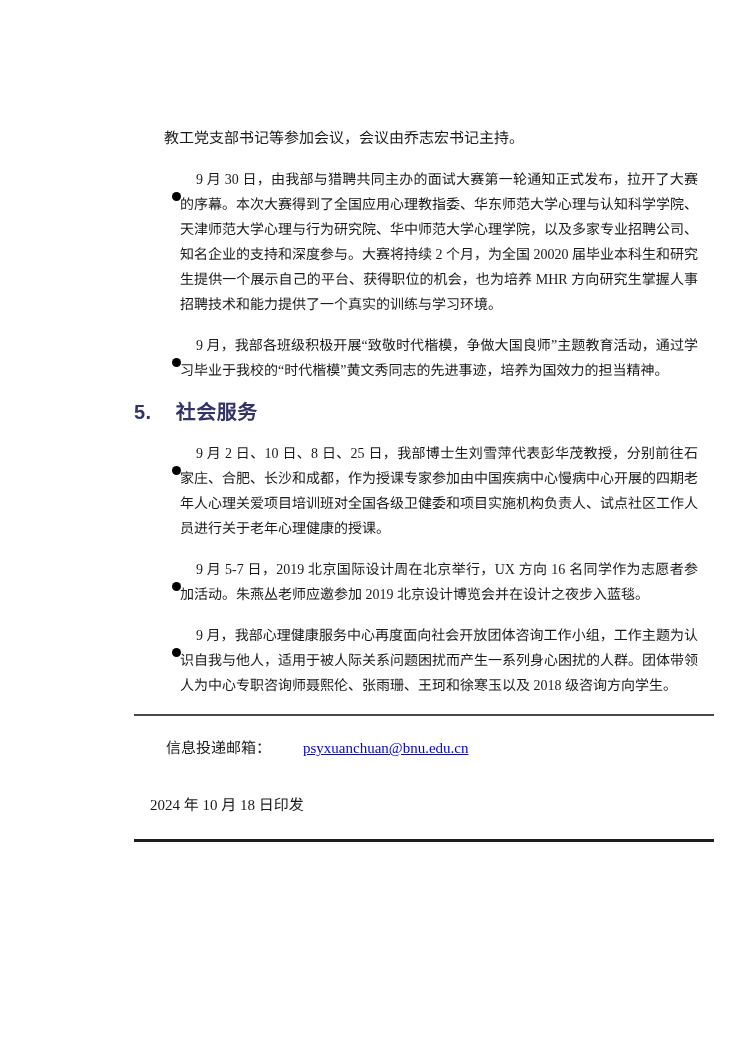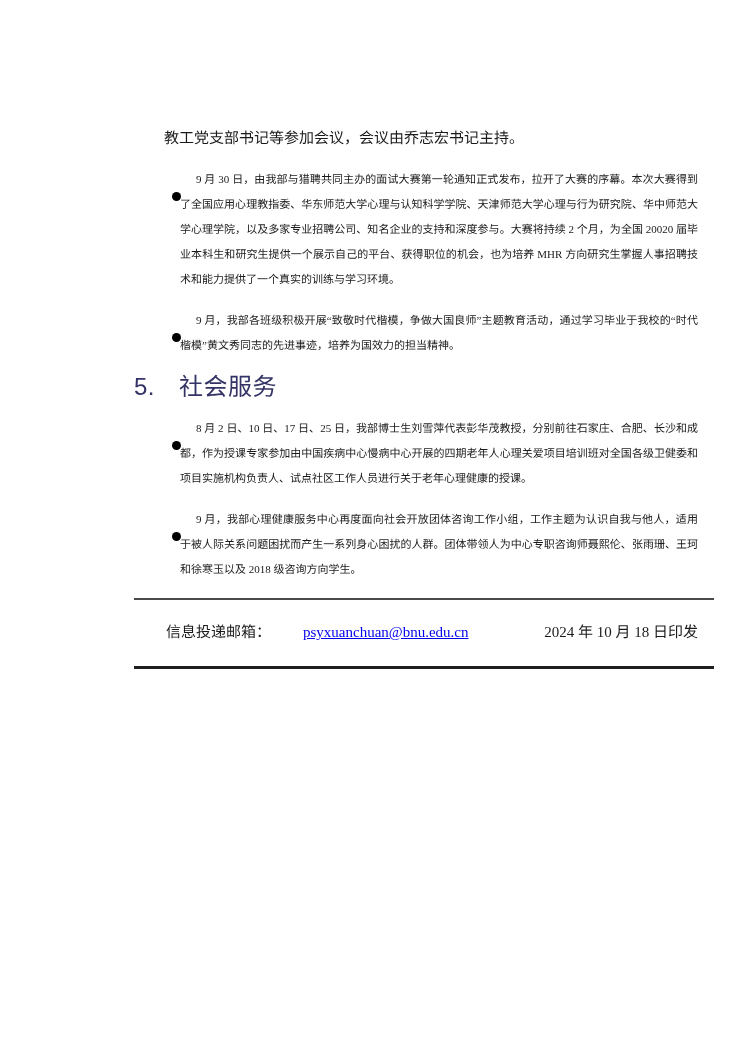--- a/index.html
+++ b/index.html
@@ -25,53 +25,54 @@
     line-height:25px;
     text-align:justify;
   }
   .continuation{
     padding-left:30px;
   }
   .bullet-list{list-style:none;}
   .bullet-item{
     position:relative;
     padding-left:30px;
-    font-size:11px;
+    font-size:14px;
     line-height:25px;
     text-align:justify;
   }
   .bullet-dot{
     position:absolute;
     left:6px;top:9px;
     width:9px;height:9px;
     border-radius:50%;
     background:#000;
   }
   .section-heading{
     margin:3px 0 10px 0;
     font-family:"Liberation Sans","DejaVu Sans",sans-serif;
-    font-weight:normal;
-    font-size:24px;
+    font-weight:bold;
+    font-size:20px;
     line-height:26px;
     color:var(--heading-color);
     letter-spacing:0.5px;
   }
   .section-heading .num{
     margin-right:8px;
   }
   .footer{
     margin-top:13px;
     border-top:2px solid #4a4a4a;
     border-bottom:3px solid #1f1f1f;
     padding:4px 0 5px 0;
     display:flex;
     justify-content:space-between;
     align-items:baseline;
     font-size:15px;
     line-height:25px;
+    flex-direction:column;
   }
   .footer a{
     color:var(--link-color);
     text-decoration:underline;
   }
 </style>
 </head>
 <body>
 
 <div class="page">
@@ -89,21 +90,25 @@
     </li>
   </ul>
 
   <h2 class="section-heading">
     <span class="num">5.</span><span>社会服务</span>
   </h2>
 
   <ul class="bullet-list">
     <li class="bullet-item">
       <span class="bullet-dot"></span>
-      <span>8 月 2 日、10 日、17 日、25 日，我部博士生刘雪萍代表彭华茂教授，分别前往石家庄、合肥、长沙和成都，作为授课专家参加由中国疾病中心慢病中心开展的四期老年人心理关爱项目培训班对全国各级卫健委和项目实施机构负责人、试点社区工作人员进行关于老年心理健康的授课。</span>
+      <span>9 月 2 日、10 日、8 日、25 日，我部博士生刘雪萍代表彭华茂教授，分别前往石家庄、合肥、长沙和成都，作为授课专家参加由中国疾病中心慢病中心开展的四期老年人心理关爱项目培训班对全国各级卫健委和项目实施机构负责人、试点社区工作人员进行关于老年心理健康的授课。</span>
+    </li>
+    <li class="bullet-item">
+      <span class="bullet-dot"></span>
+      <span>9 月 5-7 日，2019 北京国际设计周在北京举行，UX 方向 16 名同学作为志愿者参加活动。朱燕丛老师应邀参加 2019 北京设计博览会并在设计之夜步入蓝毯。</span>
     </li>
     <li class="bullet-item">
       <span class="bullet-dot"></span>
       <span>9 月，我部心理健康服务中心再度面向社会开放团体咨询工作小组，工作主题为认识自我与他人，适用于被人际关系问题困扰而产生一系列身心困扰的人群。团体带领人为中心专职咨询师聂熙伦、张雨珊、王珂和徐寒玉以及 2018 级咨询方向学生。</span>
     </li>
   </ul>
 
   <div class="footer">
     <span>
       <span>信息投递邮箱：</span><a href="#">psyxuanchuan@bnu.edu.cn</a>

